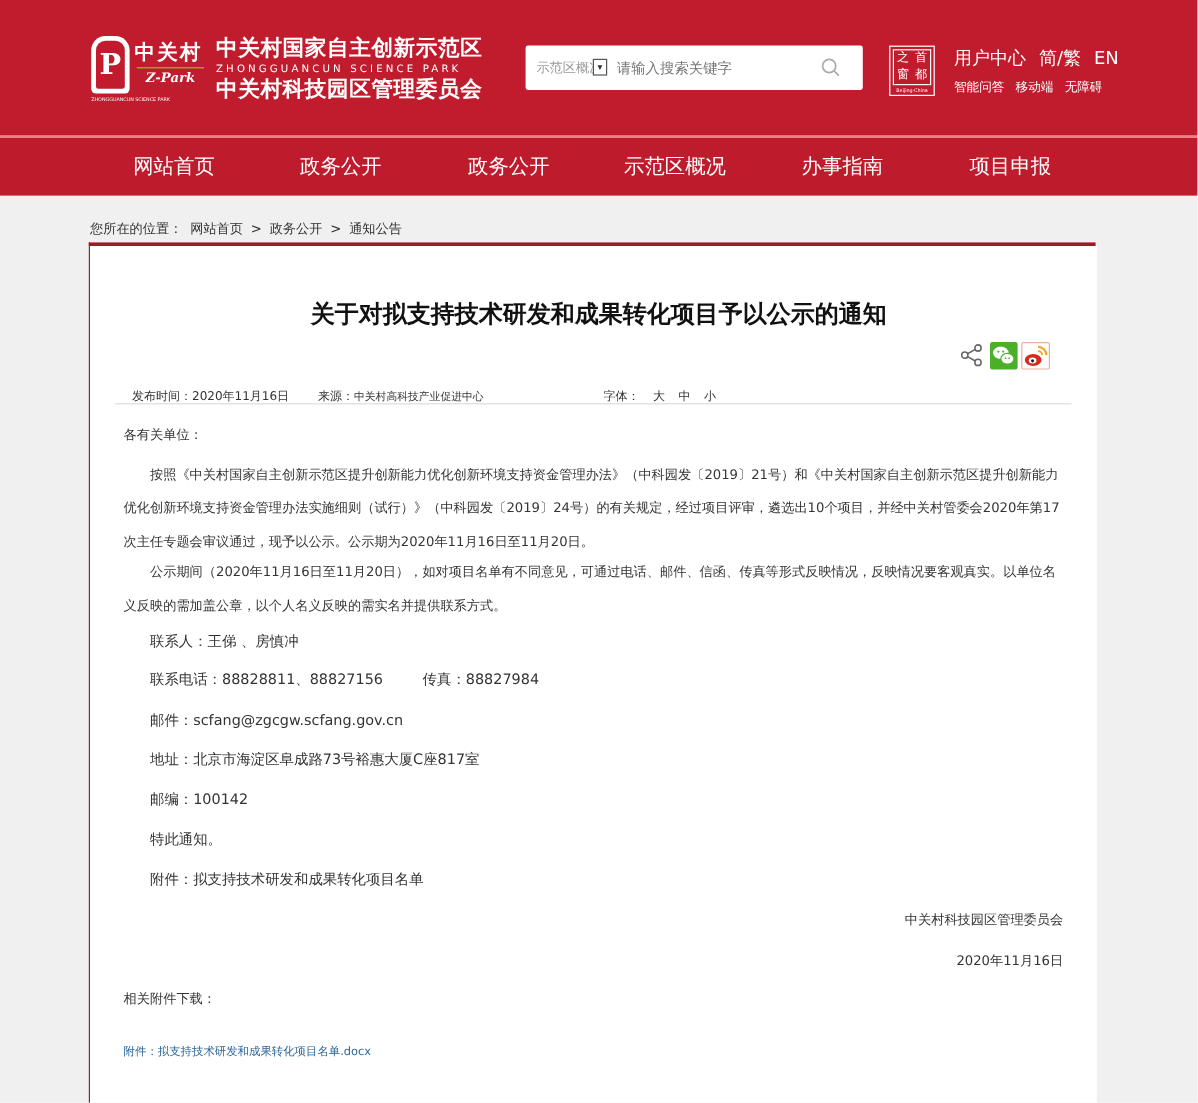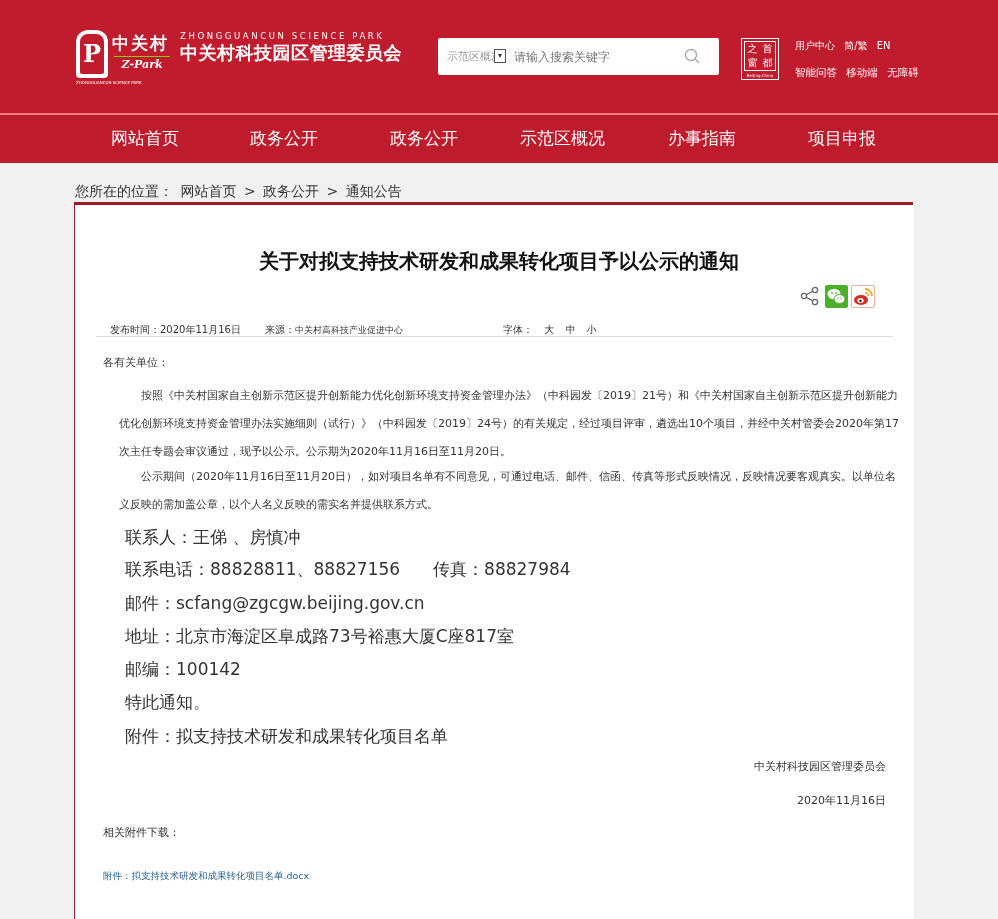--- a/index.html
+++ b/index.html
@@ -27,67 +27,68 @@
   .search-scope { position: absolute; left: 9px; top: 11px; font-size: 11px; color: #999; white-space: nowrap; }
   .search-select { position: absolute; left: 56px; top: 11px; width: 12px; height: 14px; border: 1px solid #555; background: #fff; font-size: 8px; line-height: 12px; text-align: center; color: #333; }
   .search-input { position: absolute; left: 76px; top: 9px; width: 160px; height: 20px; border: none; outline: none; font-size: 12px; color: #ec4899; background: transparent; font-family: "DejaVu Sans", sans-serif; }
   .search-icon { position: absolute; left: 246px; top: 10px; width: 16px; height: 16px; }
 
   .capital-logo { position: absolute; left: 741px; top: 38px; width: 38px; height: 42px; border: 1px solid #fff; }
   .capital-grid { position: absolute; left: 2px; top: 2px; width: 32px; height: 30px; border: 1px solid #fff; display: grid; grid-template-columns: 1fr 1fr; grid-template-rows: 1fr 1fr; }
   .capital-grid span { color: #fff; font-size: 10px; line-height: 14px; text-align: center; font-family: "DejaVu Serif", serif; }
   .capital-caption { position: absolute; left: 0; top: 34px; width: 36px; font-size: 4px; color: #fff; text-align: center; white-space: nowrap; }
 
-  .util-row1 { position: absolute; left: 795px; top: 39px; font-size: 10px; color: #fff; white-space: nowrap; }
+  .util-row1 { position: absolute; left: 795px; top: 39px; font-size: 15px; color: #fff; white-space: nowrap; }
   .util-row2 { position: absolute; left: 795px; top: 66px; font-size: 10.5px; color: #fff; white-space: nowrap; }
   .util-row1 span, .util-row2 span { margin-right: 6px; cursor: pointer; }
 
   .nav-item { position: absolute; top: 12px; color: #fff; font-size: 17px; white-space: nowrap; cursor: pointer; }
 
   
-  .breadcrumb { position: absolute; left: 75px; top: 183px; font-size: 14px; color: #333; white-space: nowrap; }
+  .breadcrumb { position: absolute; left: 75px; top: 183px; font-size: 11px; color: #333; white-space: nowrap; }
   .breadcrumb span { margin-right: 3px; }
 
   
   .content { position: absolute; left: 74px; top: 202px; width: 840px; height: 717px; background: #fff; border-left: 1px solid #9b1c24; }
   .content-top { position: absolute; left: 74px; top: 202px; width: 839px; height: 3px; background: #9b1c24; }
 
   .article-title { position: absolute; left: 0; top: 248px; width: 998px; text-align: center; font-size: 20px; font-weight: bold; color: #111; white-space: nowrap; }
 
   .meta { position: absolute; top: 291px; font-size: 10px; color: #333; white-space: nowrap; margin-top: 32px; }
   .meta-source-val { font-size: 9px; }
   .font-size-opt { margin-left: 8px; cursor: pointer; }
 
   .share-icon { position: absolute; left: 800px; top: 286px; width: 20px; height: 20px; }
   .wechat-icon { position: absolute; left: 825px; top: 285px; width: 23px; height: 23px; background: #4caf2a; border-radius: 2px; }
   .weibo-icon { position: absolute; left: 851px; top: 285px; width: 24px; height: 23px; background: #fff; border: 1px solid #e8b0a0; border-radius: 2px; }
 
   .divider { position: absolute; left: 96px; top: 336px; width: 797px; height: 1px; background: #ddd; }
 
   .body-text { position: absolute; left: 103px; width: 786px; font-size: 11px; color: #333; line-height: 28px; }
-  .para { text-indent: 22px; margin-left: 16px; }
-  .line { position: absolute; left: 125px; font-size: 17px; color: #333; white-space: nowrap; }
+  .para { text-indent: 22px; }
+  .line { position: absolute; left: 125px; font-size: 12px; color: #333; white-space: nowrap; }
   .right-line { position: absolute; right: 112px; font-size: 11px; color: #333; white-space: nowrap; }
   .attach-heading { position: absolute; left: 103px; top: 825px; font-size: 11px; color: #333; white-space: nowrap; }
   .attach-link { position: absolute; left: 103px; top: 870px; font-size: 9.5px; color: #2a6496; white-space: nowrap; cursor: pointer; }
 </style>
 </head>
 <body>
 
 <div class="header">
   <div class="logo">
     <div class="logo-emblem">
       <div class="logo-emblem-p">P</div>
     </div>
     <div class="logo-cn">中关村</div>
     <div class="logo-en">Z-Park</div>
     <div class="logo-sub">ZHONGGUANCUN SCIENCE PARK</div>
   </div>
 
   <div class="site-title">
+    <div class="t1">中关村国家自主创新示范区</div>
     <div class="t2">ZHONGGUANCUN SCIENCE PARK</div>
     <div class="t3">中关村科技园区管理委员会</div>
   </div>
 
   <div class="search">
     <span class="search-scope">示范区概况</span>
     <span class="search-select">▾</span>
     <input class="search-input" type="text" placeholder="请输入搜索关键字" style="">
     <svg class="search-icon" viewBox="0 0 16 16">
       <circle cx="7" cy="7" r="5.5" fill="none" stroke="#aaa" stroke-width="1.4"></circle>
@@ -184,21 +185,21 @@
 <div class="divider"></div>
 
 <div class="body-text" style="top:349px">各有关单位：</div>
 <div class="body-text para" style="top:382px">按照《中关村国家自主创新示范区提升创新能力优化创新环境支持资金管理办法》（中科园发〔2019〕21号）和《中关村国家自主创新示范区提升创新能力优化创新环境支持资金管理办法实施细则（试行）》（中科园发〔2019〕24号）的有关规定，经过项目评审，遴选出10个项目，并经中关村管委会2020年第17次主任专题会审议通过，现予以公示。公示期为2020年11月16日至11月20日。</div>
 <div class="body-text para" style="top:463px">公示期间（2020年11月16日至11月20日），如对项目名单有不同意见，可通过电话、邮件、信函、传真等形式反映情况，反映情况要客观真实。以单位名义反映的需加盖公章，以个人名义反映的需实名并提供联系方式。</div>
 
 <div class="line" style="top:526px">联系人：王俤 、房慎冲</div>
 <div class="line" style="top:558px">
   <span>联系电话：88828811、88827156</span><span style="margin-left:33px">传真：88827984</span>
 </div>
-<div class="line" style="top:592px">邮件：scfang@zgcgw.beijing.gov.cn</div>
+<div class="line" style="top:592px">邮件：scfang@zgcgw.scfang.gov.cn</div>
 <div class="line" style="top:625px">地址：北京市海淀区阜成路73号裕惠大厦C座817室</div>
 <div class="line" style="top:658px">邮编：100142</div>
 <div class="line" style="top:691px">特此通知。</div>
 <div class="line" style="top:725px">附件：拟支持技术研发和成果转化项目名单</div>
 
 <div class="right-line" style="top:759px">中关村科技园区管理委员会</div>
 <div class="right-line" style="top:793px">2020年11月16日</div>
 
 <div class="attach-heading">相关附件下载：</div>
 <div class="attach-link">附件：拟支持技术研发和成果转化项目名单.docx</div>

